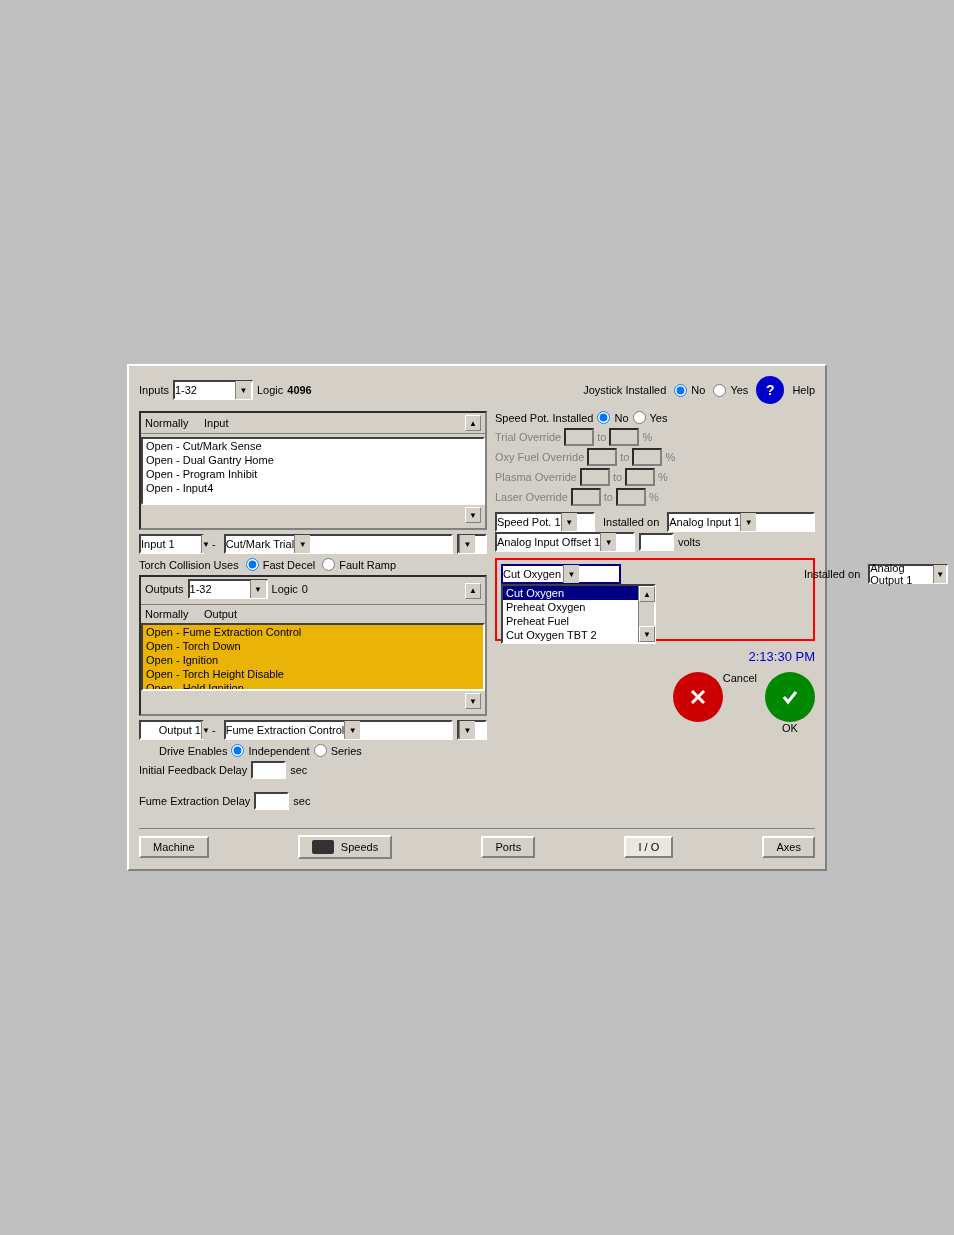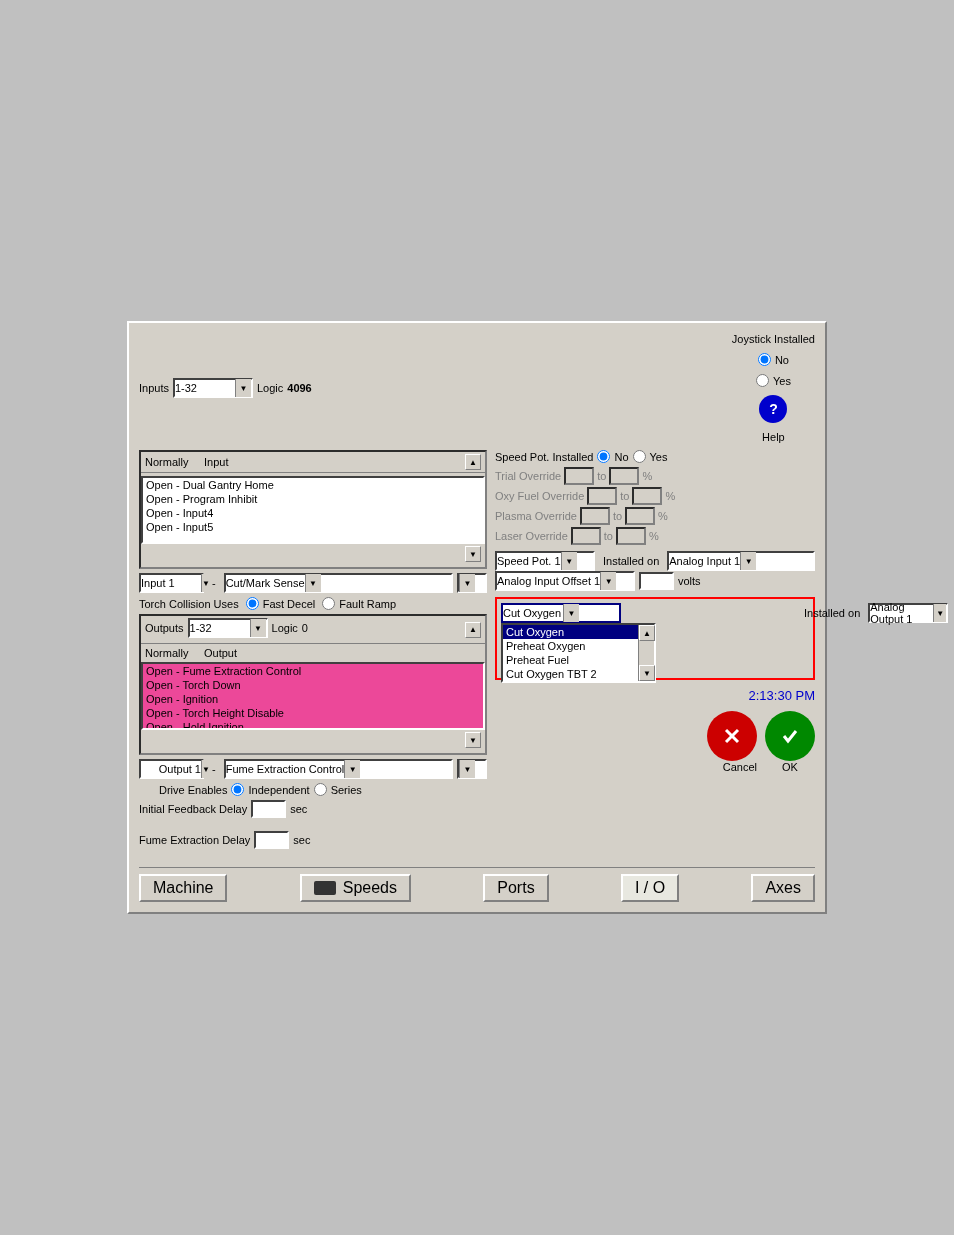--- a/index.html
+++ b/index.html
@@ -80,21 +80,21 @@
     }
     .input-list-item {
       padding: 1px 3px;
       font-size: 11px;
       white-space: nowrap;
     }
     .output-list-box {
       border: 2px solid #404040;
       border-right-color: #ffffff;
       border-bottom-color: #ffffff;
-      background: #ec4899;
+      background: #eab308;
       height: 72px;
       width: 250px;
       overflow: hidden;
       position: relative;
     }
     .disabled-text {
       color: #808080;
     }
     .override-row {
       display: flex;
@@ -168,21 +168,21 @@
       margin-top: 6px;
       border-top: 1px solid #808080;
       padding-top: 6px;
     }
     .tab-btn {
       background: #d4d0c8;
       border: 2px solid #ffffff;
       border-right-color: #808080;
       border-bottom-color: #808080;
       padding: 3px 12px;
-      font-size: 16px;
+      font-size: 11px;
       cursor: pointer;
       display: flex;
       align-items: center;
       gap: 4px;
     }
     .cancel-btn {
       width: 50px;
       height: 50px;
       background: #cc0000;
       border-radius: 50%;
@@ -228,21 +228,21 @@
   <div class="row" style="justify-content: space-between; margin-bottom:4px;">
     <div class="row" style="gap:4px;">
       <span class="label">Inputs</span>
       <div class="dropdown-combo">
         <span class="dropdown-combo-text">1-32</span>
         <div class="dropdown-combo-btn">▼</div>
       </div>
       <span class="label">Logic</span>
       <span class="label" style="font-weight:bold;">4096</span>
     </div>
-    <div class="row" style="gap:8px;flex-direction:column;">
+    <div class="row" style="gap:8px;">
       <span class="label">Joystick Installed</span>
       <label class="radio-group">
         <input type="radio" name="joystick" checked="" style="">
         <span>No</span>
       </label>
       <label class="radio-group">
         <input type="radio" name="joystick" style="">
         <span>Yes</span>
       </label>
       <div class="help-btn">?</div>
@@ -254,38 +254,38 @@
 
     <div class="left-panel">
 
       <div style="border: 2px inset #808080; margin-bottom:4px;">
         <div class="row" style="background:#d4d0c8; padding:2px 4px; border-bottom:1px solid #808080;">
           <span class="label" style="width:55px;">Normally</span>
           <span class="label">Input</span>
           <div style="margin-left:auto;" class="btn-arrow">▲</div>
         </div>
         <div class="input-list-box" style="width:100%; height:68px;">
+          <div class="input-list-item">Open  -  Cut/Mark Sense</div>
           <div class="input-list-item">Open  -  Dual Gantry Home</div>
           <div class="input-list-item">Open  -  Program Inhibit</div>
           <div class="input-list-item">Open  -  Input4</div>
-          <div class="input-list-item">Open  -  Input5</div>
         </div>
         <div class="row" style="padding:2px 4px;">
           <div style="margin-left:auto;" class="btn-arrow">▼</div>
         </div>
       </div>
 
       <div class="row" style="margin-bottom:4px;">
         <div class="dropdown-combo" style="width:65px;">
           <span class="dropdown-combo-text">Input 1</span>
           <div class="dropdown-combo-btn">▼</div>
         </div>
         <span class="label" style="padding:0 4px;">-</span>
         <div class="dropdown-combo" style="flex:1;">
-          <span class="dropdown-combo-text">Cut/Mark Sense</span>
+          <span class="dropdown-combo-text">Cut/Mark Trial</span>
           <div class="dropdown-combo-btn">▼</div>
         </div>
         <div class="dropdown-combo" style="width:30px;">
           <div class="dropdown-combo-btn">▼</div>
         </div>
       </div>
 
       <div class="row" style="margin-bottom:4px;gap:7px;">
         <span class="label">Torch Collision Uses</span>
         <label class="radio-group">
@@ -464,21 +464,21 @@
         <div class="row" style="margin-top:30px;">
           <input type="text" class="psi-input" style="">
           <span class="label">psi</span>
         </div>
       </div>
 
       <div style="text-align:right; margin-top:8px;">
         <div class="time-label">2:13:30 PM</div>
       </div>
       <div style="display:flex; justify-content:flex-end; gap:8px; margin-top:8px;">
-        <div style="display:flex; flex-direction:column; align-items:flex-end;">
+        <div style="display:flex; flex-direction:row; align-items:flex-start;">
           <div class="cancel-btn">
             <svg width="20" height="20" viewBox="0 0 20 20">
                 <line x1="4" y1="4" x2="16" y2="16" stroke="white" stroke-width="3"></line>
                 <line x1="16" y1="4" x2="4" y2="16" stroke="white" stroke-width="3"></line>
               </svg>
           </div>
           <span class="label">Cancel</span>
         </div>
         <div style="display:flex; flex-direction:column; align-items:center;">
           <div class="ok-btn">

